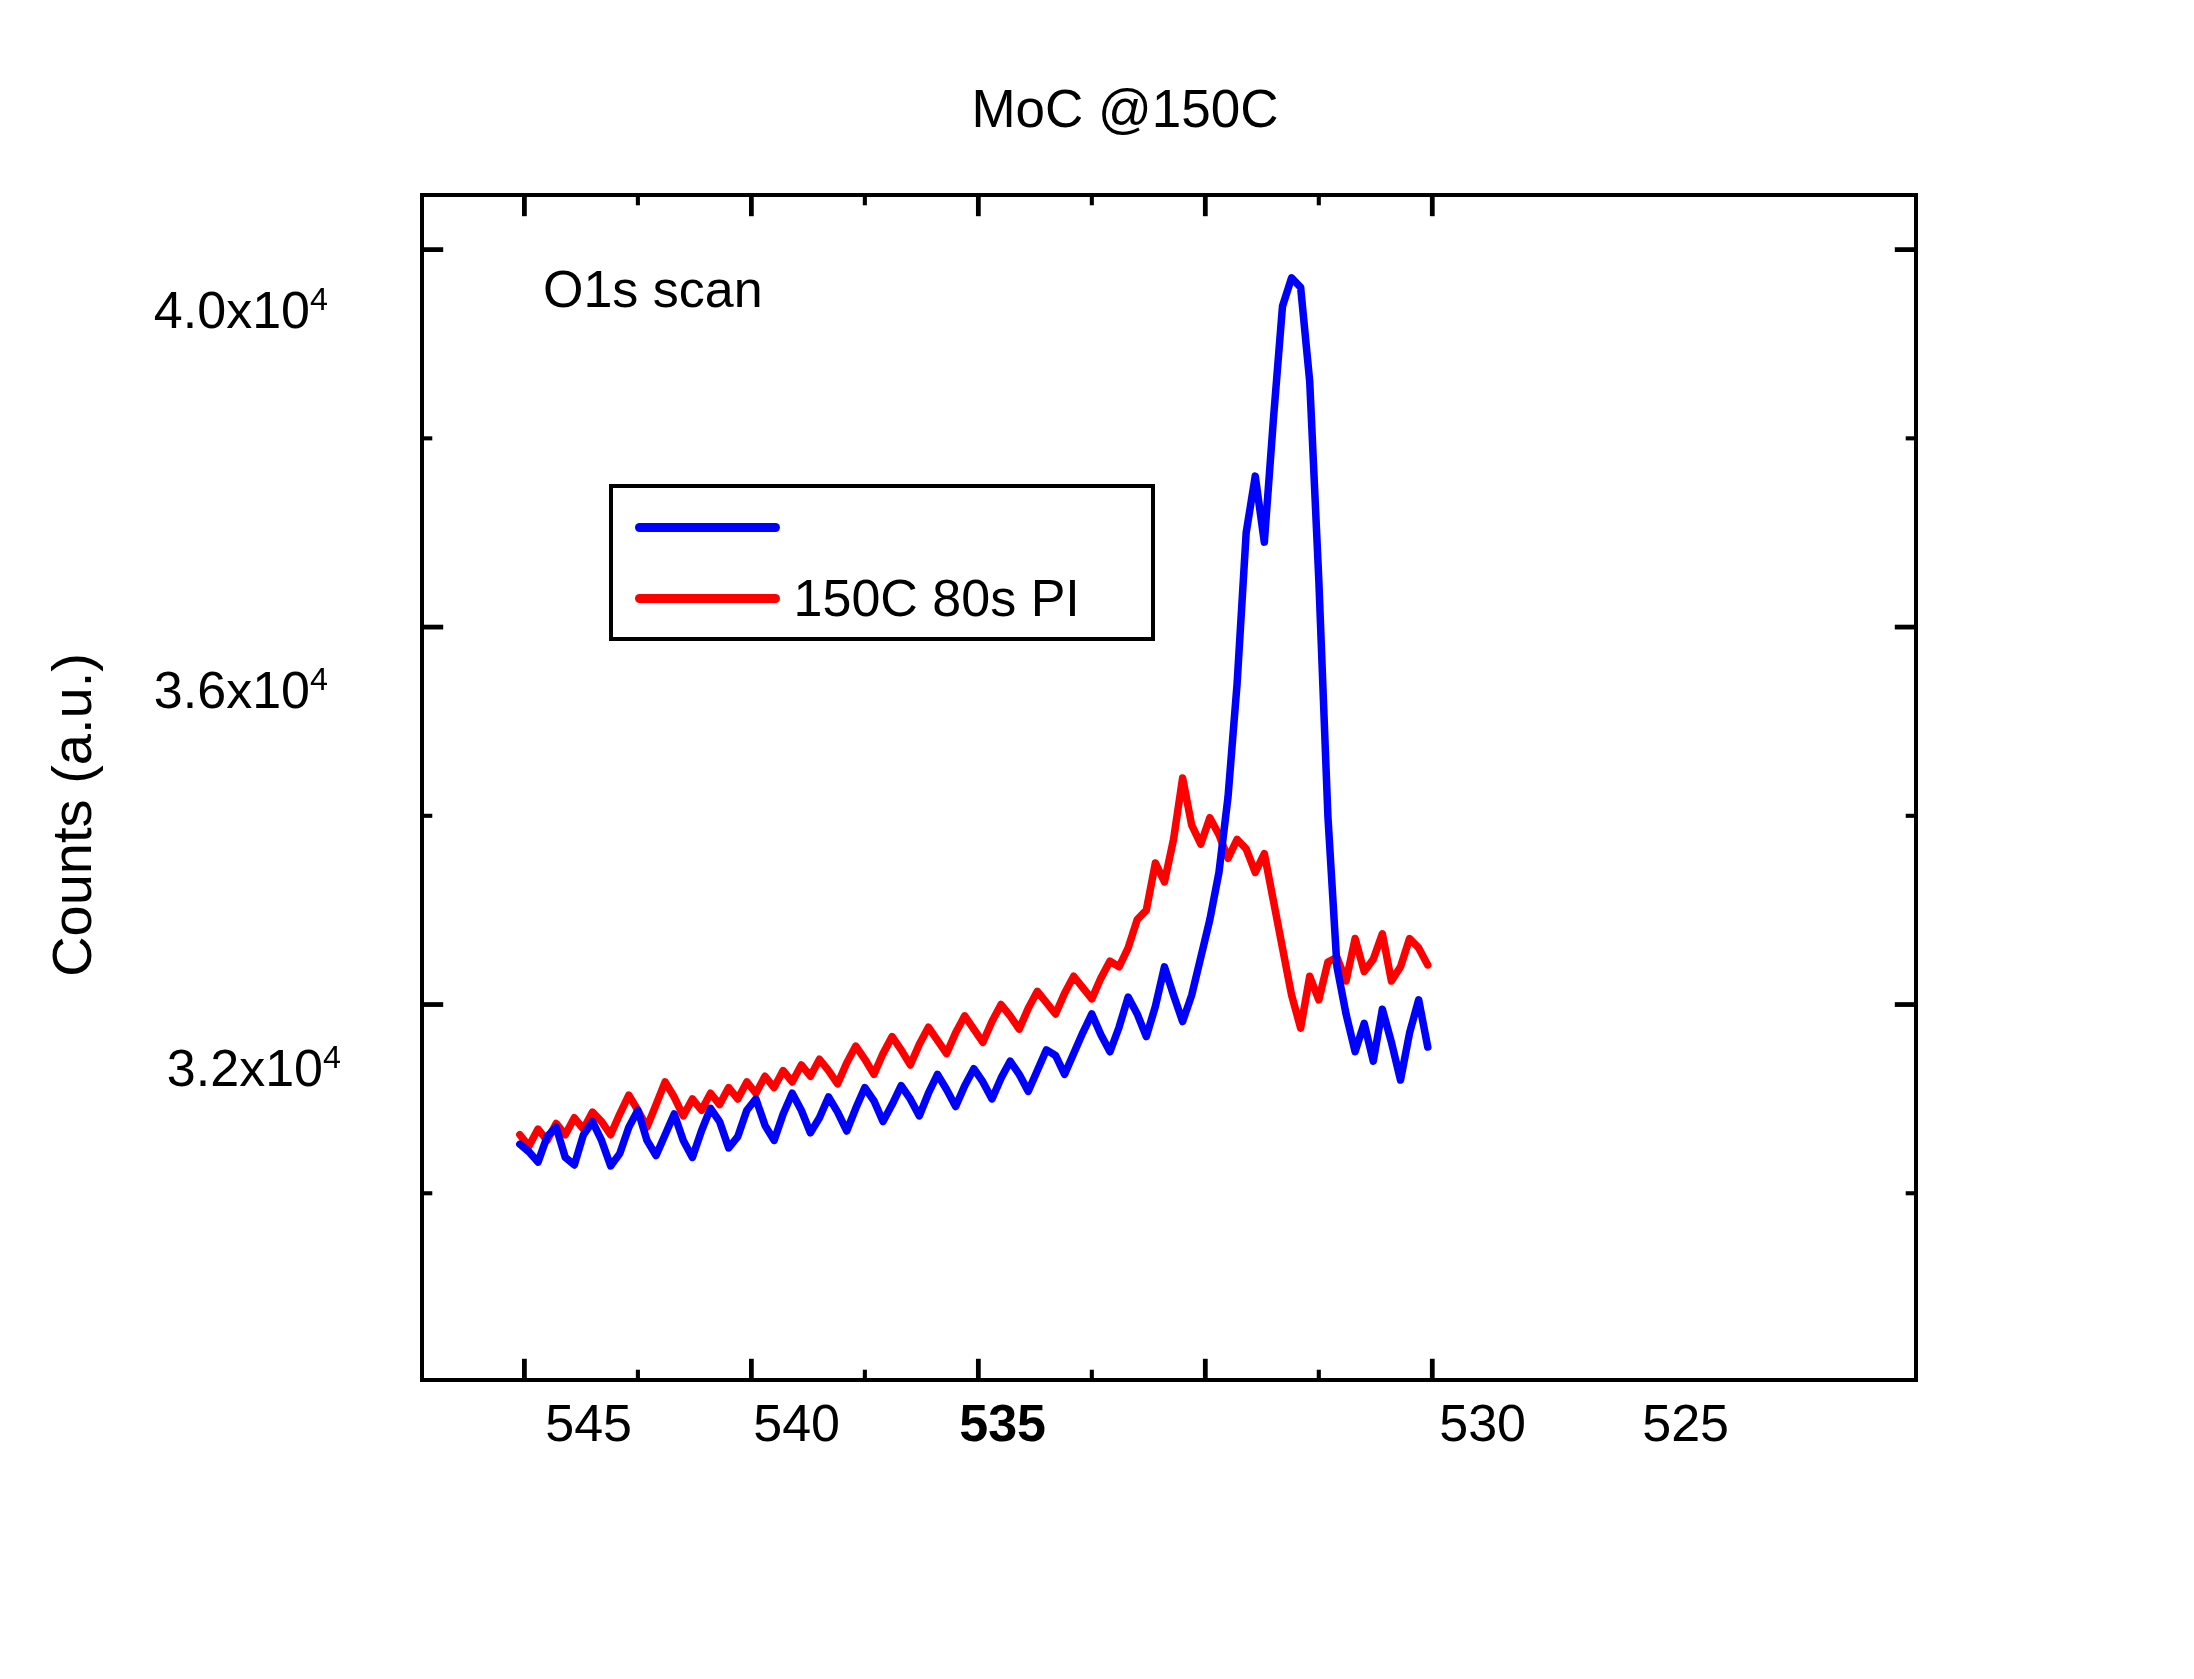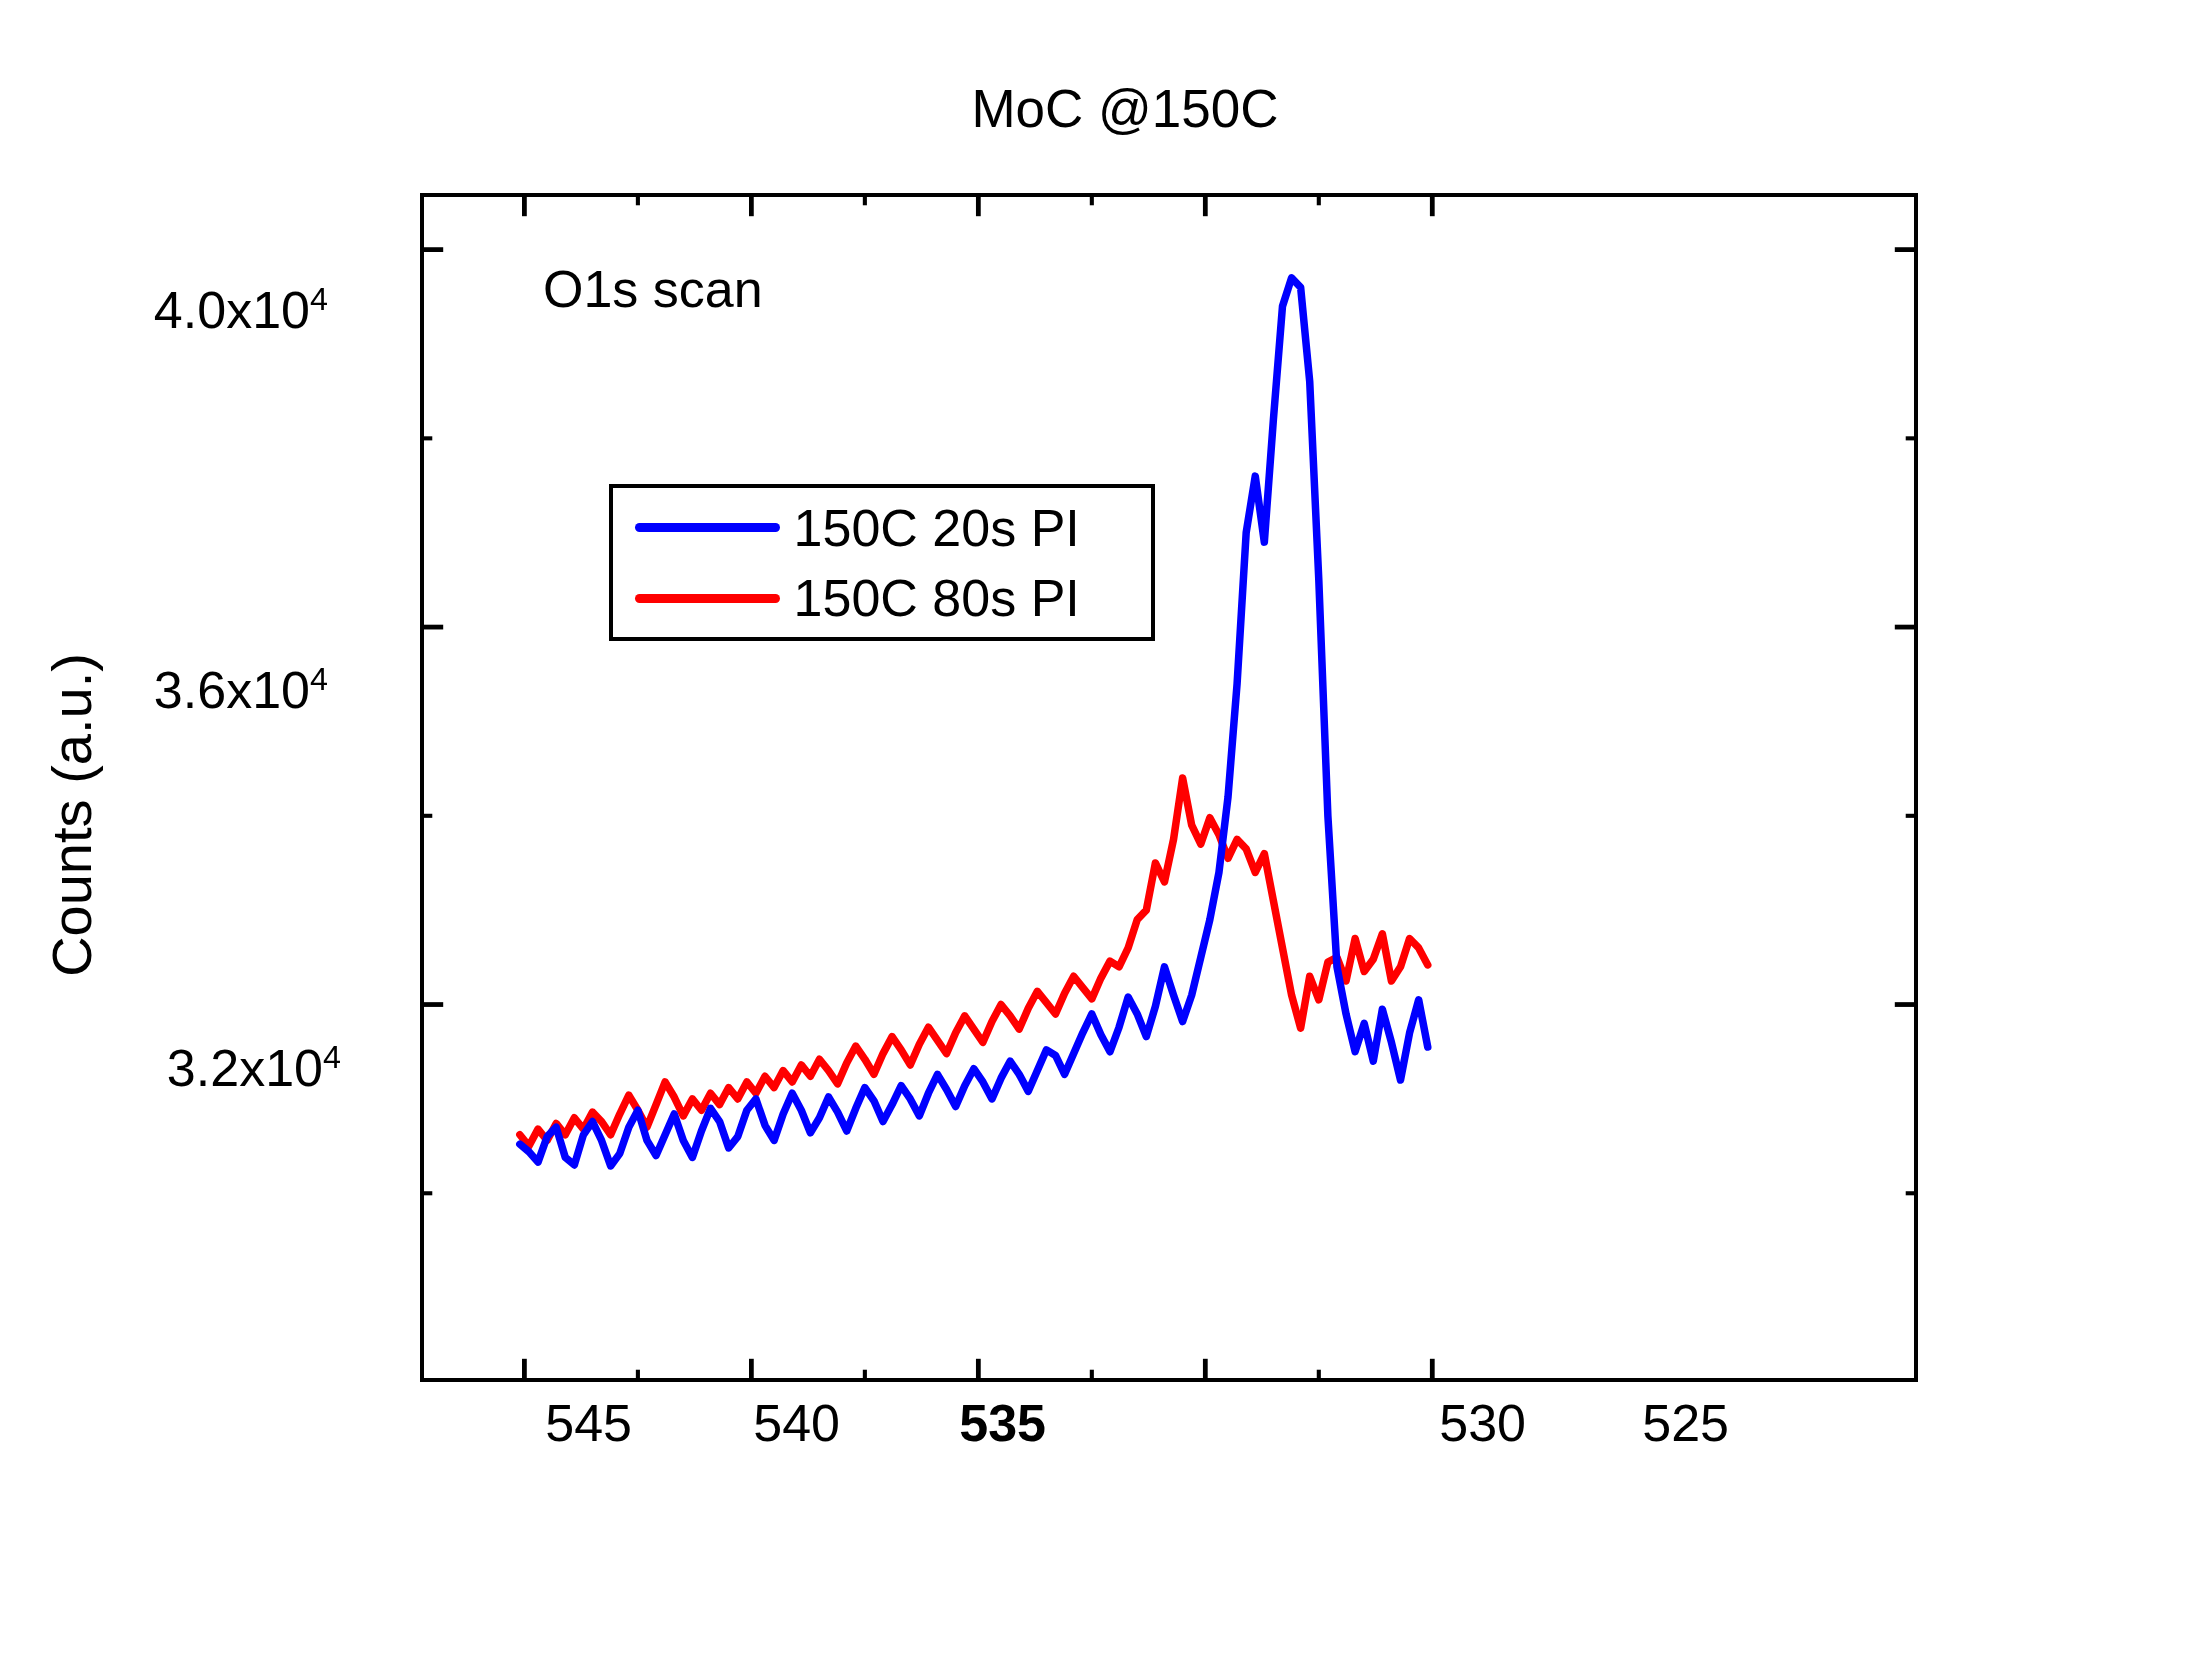--- a/index.html
+++ b/index.html
@@ -204,21 +204,20 @@
   <div id="xtick-3" class="xtick-wrap" style="left:1293px;">530</div>
   <div id="xtick-4" class="xtick-wrap" style="left:1496px;">525</div>
 
   <div id="y-axis-label">Counts (a.u.)</div>
 
   <div id="annotation-o1s">O1s scan</div>
 
   <div id="legend">
     <div class="legend-row" style="top:5.5px;">
       <div class="legend-swatch" style="background:#0000FF;"></div>
-      <div class="legend-label">150C 20s PI</div>
     </div>
     <div class="legend-row" style="top:76px;text-align:right;">
       <div class="legend-swatch" style="background:#FF0000;"></div>
       <div class="legend-label">150C 80s PI</div>
     </div>
   </div>
 
 </div>
 
 

